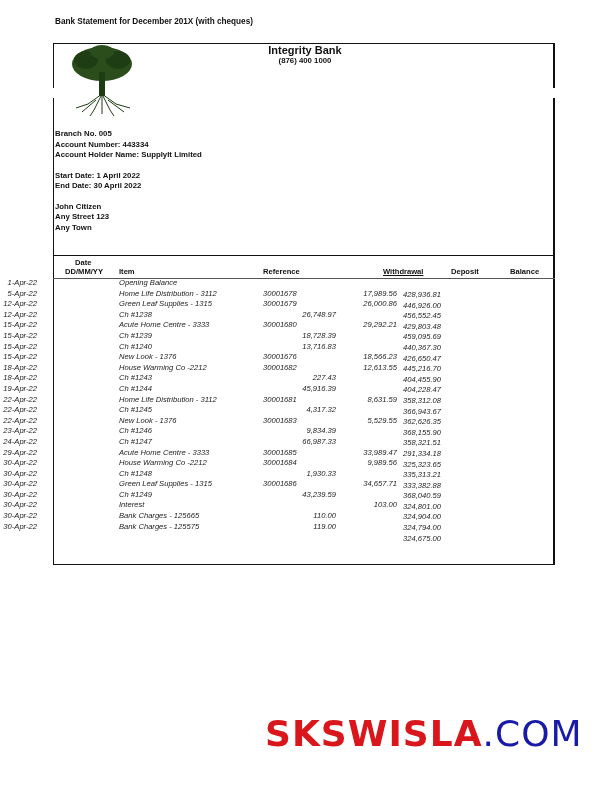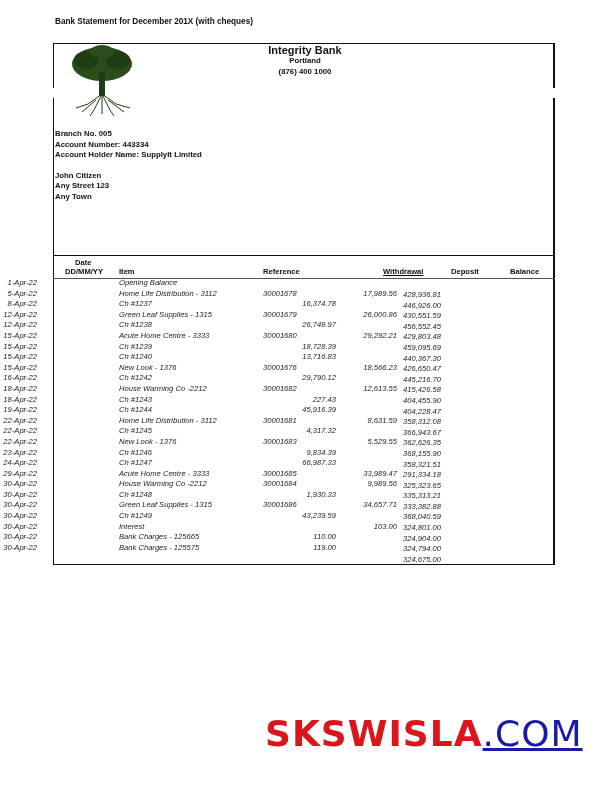--- a/index.html
+++ b/index.html
@@ -50,29 +50,32 @@
     <ellipse cx="20" cy="18" rx="12" ry="9" fill="#1f3d14" stroke="none"></ellipse>
     <ellipse cx="52" cy="18" rx="12" ry="9" fill="#1f3d14" stroke="none"></ellipse>
     <ellipse cx="36" cy="10" rx="12" ry="7" fill="#2a4d1b" stroke="none"></ellipse>
     <rect x="33" y="30" width="6" height="24" stroke="none"></rect>
     <path d="M36 52 L22 62 L10 66 M36 52 L28 68 L24 74 M36 52 L36 72 M36 52 L44 68 L48 74 M36 52 L50 62 L64 66 M30 58 L16 70 M42 58 L58 70" fill="none" stroke-width="1"></path>
   </g>
 </svg>
 
 <div class="bank">
   <div class="name">Integrity Bank</div>
-  <div class="line">Portland</div>
   <div class="line">(876) 400 1000</div>
 </div>
 
 <div class="acct">
   <div class="blk">
     <div>Branch No. 005</div>
     <div>Account Number: 443334</div>
     <div>Account Holder Name: SupplyIt Limited</div>
+  </div>
+  <div class="blk">
+    <div>Start Date:  1 April 2022</div>
+    <div>End Date:  30 April 2022</div>
   </div>
   <div class="blk">
     <div>John Citizen</div>
     <div>Any Street 123</div>
     <div>Any Town</div>
   </div>
 </div>
 
 <div class="tbl-sep"></div>
 
@@ -97,28 +100,20 @@
     </div>
     <div class="row">
       <span class="c-date">5-Apr-22</span>
       <span class="c-item">Home Life Distribution - 3112</span>
       <span class="c-ref">30001678</span>
       <span class="c-wd"></span>
       <span class="c-dep">17,989.56</span>
       <span class="c-bal">446,926.00</span>
     </div>
     <div class="row">
-      <span class="c-date">8-Apr-22</span>
-      <span class="c-item">Ch #1237</span>
-      <span class="c-ref"></span>
-      <span class="c-wd">16,374.78</span>
-      <span class="c-dep"></span>
-      <span class="c-bal">430,551.59</span>
-    </div>
-    <div class="row">
       <span class="c-date">12-Apr-22</span>
       <span class="c-item">Green Leaf Supplies - 1315</span>
       <span class="c-ref">30001679</span>
       <span class="c-wd"></span>
       <span class="c-dep">26,000.86</span>
       <span class="c-bal">456,552.45</span>
     </div>
     <div class="row">
       <span class="c-date">12-Apr-22</span>
       <span class="c-item">Ch #1238</span>
@@ -153,28 +148,20 @@
     </div>
     <div class="row">
       <span class="c-date">15-Apr-22</span>
       <span class="c-item">New Look - 1376</span>
       <span class="c-ref">30001676</span>
       <span class="c-wd"></span>
       <span class="c-dep">18,566.23</span>
       <span class="c-bal">445,216.70</span>
     </div>
     <div class="row">
-      <span class="c-date">16-Apr-22</span>
-      <span class="c-item">Ch #1242</span>
-      <span class="c-ref"></span>
-      <span class="c-wd">29,790.12</span>
-      <span class="c-dep"></span>
-      <span class="c-bal">415,426.58</span>
-    </div>
-    <div class="row">
       <span class="c-date">18-Apr-22</span>
       <span class="c-item">House Warming Co  -2212</span>
       <span class="c-ref">30001682</span>
       <span class="c-wd"></span>
       <span class="c-dep">12,613.55</span>
       <span class="c-bal">404,455.90</span>
     </div>
     <div class="row">
       <span class="c-date">18-Apr-22</span>
       <span class="c-item">Ch #1243</span>
@@ -291,14 +278,14 @@
       <span class="c-date">30-Apr-22</span>
       <span class="c-item">Bank Charges - 125575</span>
       <span class="c-ref"></span>
       <span class="c-wd">119.00</span>
       <span class="c-dep"></span>
       <span class="c-bal">324,675.00</span>
     </div>
   </div>
 
 <div class="watermark">
-  <span class="wm-red" style="color: rgb(217, 22, 28);">SKSWISLA</span><span class="wm-blue" style="color: rgb(26, 26, 168); text-decoration: underline;">.COM</span>
+  <span class="wm-red" style="color: rgb(217, 22, 28);">SKSWISLA</span><span class="wm-blue" style="color: rgb(26, 26, 168);">.COM</span>
 </div>
 
 </body></html>

